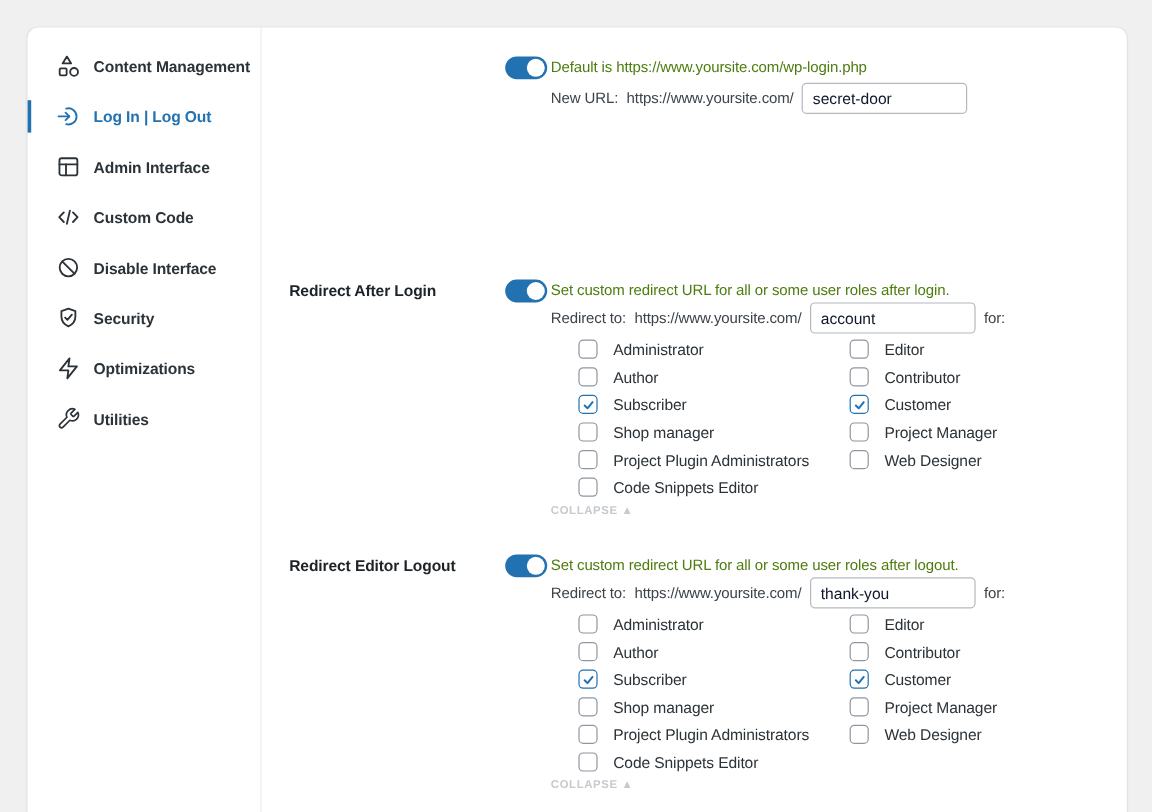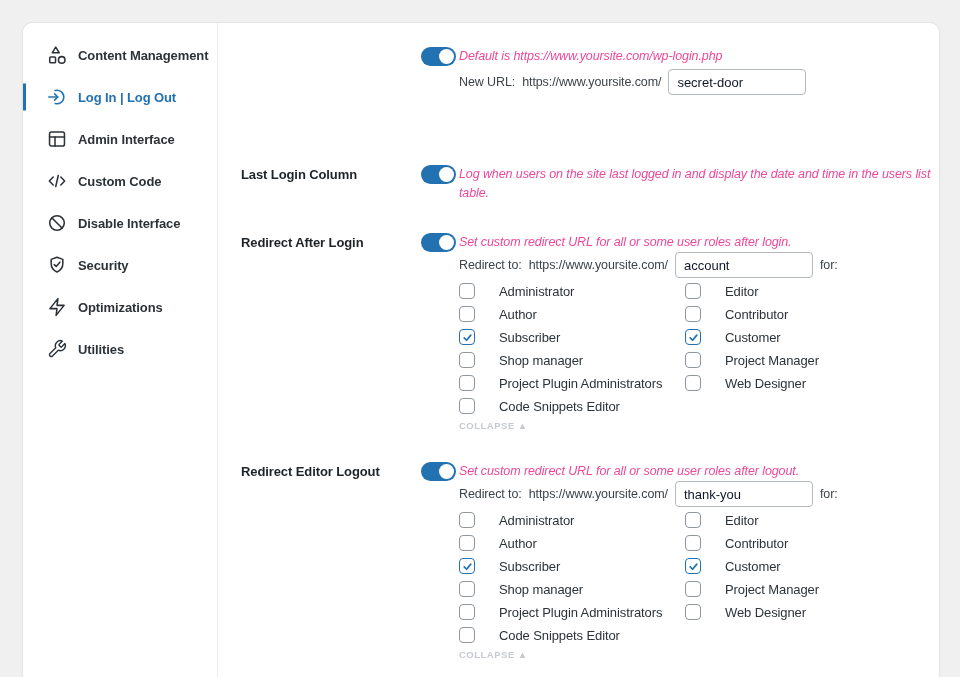--- a/index.html
+++ b/index.html
@@ -20,31 +20,31 @@
             width:3px;height:27px;background:#2271b1;}
   
   .row{position:absolute;left:218px;width:700px;}
   .row-label{position:absolute;left:0;top:0;width:172px;font-size:13px;font-weight:700;
              color:#1d2327;line-height:19px;letter-spacing:-0.1px;}
   .toggle{position:absolute;left:180px;top:0;width:35px;height:19px;border-radius:10px;
           background:#2271b1;cursor:pointer;}
   .toggle::after{content:"";position:absolute;right:2px;top:2px;width:15px;height:15px;
           border-radius:50%;background:#fff;}
   .desc{position:absolute;left:218px;top:0;width:484px;font-size:12.5px;letter-spacing:-0.1px;
-        color:#ec4899;line-height:19px;font-style:italic;}
+        color:#4d7c0f;line-height:19px;}
   .url-line{position:absolute;left:218px;display:flex;align-items:center;height:24px;
         font-size:12.5px;color:#3c434a;letter-spacing:-0.1px;white-space:nowrap;}
   .url-label{margin-right:7px;}
   .slug-input{width:120px;height:24px;margin-left:7px;border:1px solid #b3b9bf;border-radius:4px;
         padding:0 8px;font-size:13px;color:#0f172a;font-family:"Liberation Sans","DejaVu Sans",sans-serif;
         box-sizing:content-box;background:#fff;outline:none;}
   .for-label{margin-left:7px;}
   .roles{position:absolute;left:218px;top:50px;display:grid;grid-template-columns:226px auto;
         grid-auto-rows:16px;row-gap:7px;}
-  .role{display:flex;align-items:center;gap:24px;cursor:pointer;}
+  .role{display:flex;align-items:center;gap:13px;cursor:pointer;margin-left:23px;}
   .cb{width:14px;height:14px;border:1px solid #8f969e;border-radius:4px;background:#fff;
       display:flex;align-items:center;justify-content:center;flex:0 0 auto;}
   .role .check{display:none;}
   .role.checked .cb{border-color:#2271b1;}
   .role.checked .check{display:block;}
   .role-label{font-size:13px;color:#2c3338;letter-spacing:-0.1px;white-space:nowrap;}
   .collapse{position:absolute;left:218px;font-size:9.5px;font-weight:700;letter-spacing:.5px;
         color:#c6cacf;cursor:pointer;}
 </style>
 </head>
@@ -134,25 +134,20 @@
       <span class="toggle"></span>
       <div class="desc">Default is https://www.yoursite.com/wp-login.php</div>
       <div class="url-line" style="top:23px">
         <span class="url-label">New URL:</span>
         <span>https://www.yoursite.com/</span>
         <input class="slug-input" type="text" value="secret-door" style="">
       </div>
     </div>
 
 
-    <div class="row" style="top:142px;height:48px">
-      <div class="row-label">Last Login Column</div>
-      <span class="toggle"></span>
-      <div class="desc">Log when users on the site last logged in and display the date and time in the users list table.</div>
-    </div>
 
     <div class="row" style="top:210px;height:210px">
       <div class="row-label">Redirect After Login</div>
       <span class="toggle"></span>
       <div class="desc">Set custom redirect URL for all or some user roles after login.</div>
       <div class="url-line" style="top:20px">
         <span class="url-label">Redirect to:</span>
         <span>https://www.yoursite.com/</span>
         <input class="slug-input" type="text" value="account" style="">
         <span class="for-label">for:</span>

